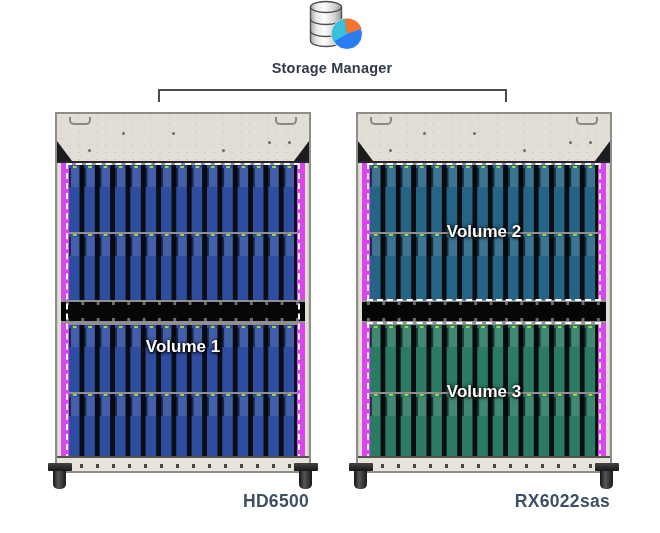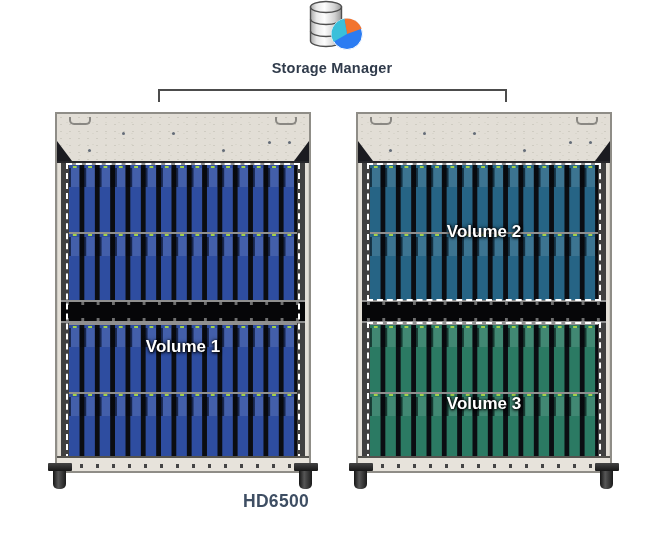--- a/index.html
+++ b/index.html
@@ -35,21 +35,21 @@
   .handle.hl{left:12px;}
   .handle.hr{right:12px;}
   .corner-shade{position:absolute;bottom:0;width:0;height:0;}
   .corner-shade.cl{left:0;border-bottom:20px solid #1b1b20;border-right:15px solid transparent;}
   .corner-shade.cr{right:0;border-bottom:20px solid #1b1b20;border-left:15px solid transparent;}
   .screws{position:absolute;left:65px;top:18px;width:3px;height:3px;border-radius:50%;background:#646c78;
           box-shadow:50px 0 0 #646c78,146px 9px 0 #646c78,166px 9px 0 #646c78,
                      100px 17px 0 #646c78,-34px 17px 0 #646c78;}
 
   
-  .drive-area{position:absolute;left:4px;right:4px;top:49px;height:297px;background:#404040;}
+  .drive-area{position:absolute;left:4px;right:4px;top:49px;height:297px;background:#d946ef;}
   .drive-row{height:68.5px;margin:0 8px;
      background-image:
        linear-gradient(#8f8f8f,#8f8f8f),
        linear-gradient(90deg,transparent 0 4px,var(--led-green,#a2d24a) 4px 8px,transparent 8px),
        linear-gradient(90deg,rgba(5,6,10,.55) 0 1.5px,rgba(255,255,255,.10) 1.5px 11px,rgba(5,6,10,.55) 11px 100%),
        linear-gradient(90deg,var(--body,#2e4da0) 0 11px,#0b0d12 11px 100%);
      background-position:0 0,0 2.5px,0 5px,0 0;
      background-size:100% 2px,15.33px 2px,15.33px 19px,15.33px 100%;
      background-repeat:no-repeat,repeat-x,repeat-x,repeat;}
   .row-blue{--body:var(--blue-drive,#2e4da0);}
@@ -65,21 +65,21 @@
 
   .volume-overlay{position:absolute;left:5px;right:5px;border:2px dashed #ffffff;
                   box-sizing:border-box;pointer-events:none;}
   .ov-full{top:0;height:297px;}
   .ov-top{top:0;height:138px;}
   .ov-bottom{top:159px;height:138px;}
 
   .volume-label{position:absolute;left:0;right:0;text-align:center;color:#ffffff;
      font-weight:700;font-size:17px;line-height:24px;
      text-shadow:0 1px 3px rgba(0,0,0,.95),0 0 4px rgba(0,0,0,.85),1px 0 2px rgba(0,0,0,.8);}
-  .vl-1{top:136px;margin-top:36px;} .vl-2{top:57px;} .vl-3{top:217px;margin-top:12px;}
+  .vl-1{top:136px;margin-top:36px;} .vl-2{top:57px;} .vl-3{top:217px;}
 
   
   .bottom-rail{position:absolute;left:0;right:0;bottom:0;height:15px;box-sizing:border-box;
      background-color:#e7e3db;border-top:2px solid #55534e;
      background-image:linear-gradient(90deg,#454545 0 3px,transparent 3px);
      background-position:7px 6px;background-size:16px 4px;background-repeat:repeat-x;}
   .foot{position:absolute;bottom:-18px;width:24px;height:26px;}
   .foot.fl{left:-9px;} .foot.fr{right:-9px;}
   .foot::before{content:"";position:absolute;top:0;left:0;right:0;height:8px;
      background:linear-gradient(#454545,#171717);border-radius:1px;}
@@ -159,15 +159,16 @@
       <div class="drive-row row-green"></div>
       <div class="drive-row row-green"></div>
       <div class="volume-overlay ov-top"></div>
       <div class="volume-overlay ov-bottom"></div>
       <div class="volume-label vl-2">Volume 2</div>
       <div class="volume-label vl-3">Volume 3</div>
     </div>
     <div class="bottom-rail"></div>
     <div class="foot fl"></div>
     <div class="foot fr"></div>
+    <div class="rack-name">RX6022sas</div>
   </div>
 
 </div>
 
 </body></html>

